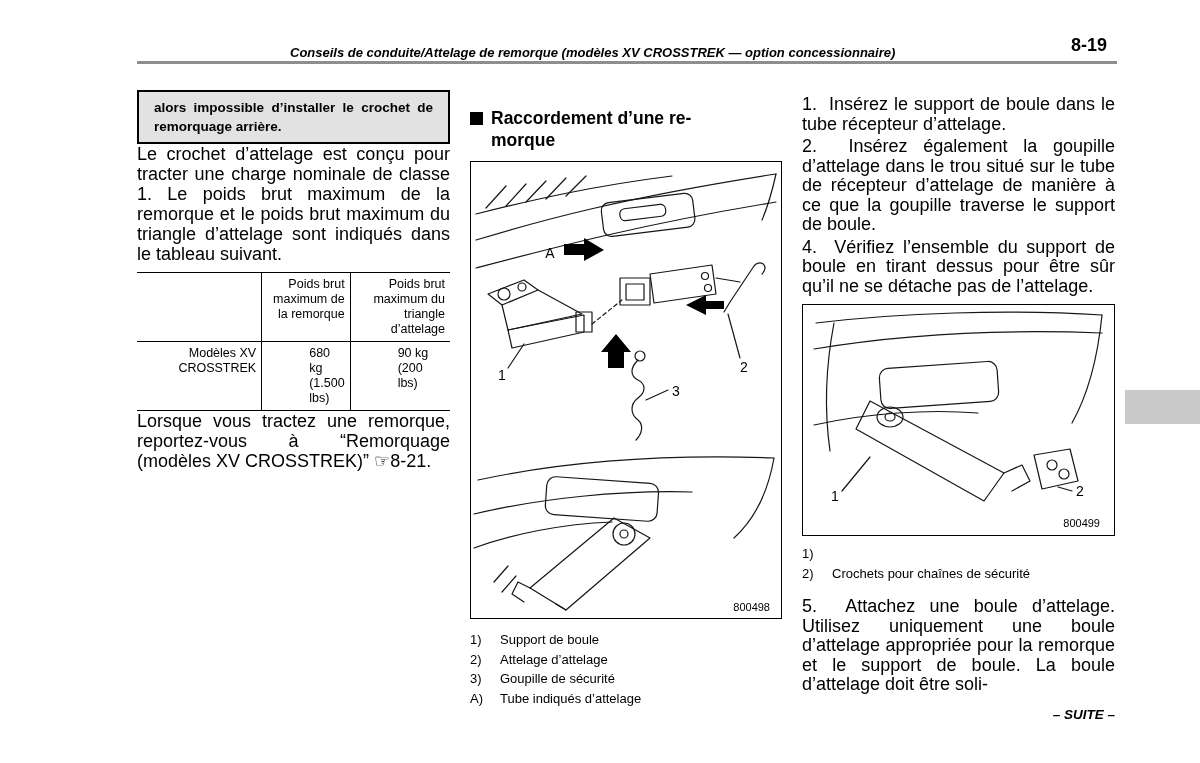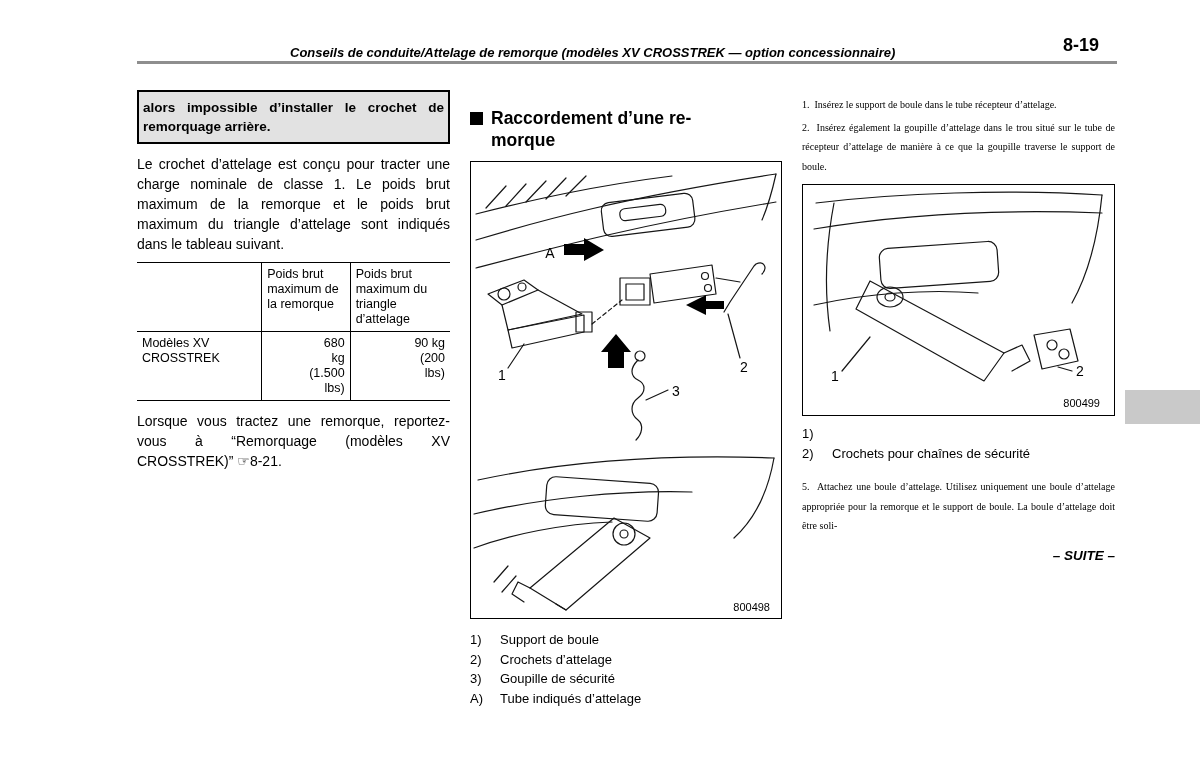--- a/index.html
+++ b/index.html
@@ -3,56 +3,56 @@
 <meta charset="utf-8">
 <style>
   * { margin:0; padding:0; box-sizing:border-box; }
   html,body { background:#ffffff; }
   .page { position:relative; width:1200px; height:763px; background:#fff;
           font-family:"Liberation Sans","DejaVu Sans",sans-serif; color:#000; overflow:hidden; }
 
   
   .running-header { position:absolute; top:45px; left:290px; width:800px; text-align:left;
                     font-size:13px; font-weight:bold; font-style:italic; }
-  .page-num { position:absolute; top:35px; right:101px; font-size:18px; font-weight:bold; }
+  .page-num { position:absolute; top:35px; right:93px; font-size:18px; font-weight:bold; }
   .header-rule { position:absolute; top:61px; left:137px; width:980px; height:3px; background:#8e8e8e; }
   .chapter-tab { position:absolute; top:390px; right:0; width:75px; height:34px; background:#c9c9c9; }
 
   
   .col { position:absolute; }
   .col-left  { left:137px; top:90px; width:313px; }
   .col-mid   { left:470px; top:107px; width:312px; }
   .col-right { left:802px; top:95px; width:313px; }
 
   
   .warning-box { border:2px solid #000; background:#e2e2e2; font-weight:bold; font-size:13.5px;
-                 line-height:19px; padding:6px 4px; text-align:justify; }
-  .body-text { font-size:14px; line-height:20px; text-align:justify; margin-top:10px; }
+                 line-height:19px; padding:6px 15px; text-align:justify; }
+  .body-text { font-size:18px; line-height:20px; text-align:justify; margin-top:0; }
   .spec-table { width:100%; border-collapse:collapse; margin-top:8px; font-size:12.5px; line-height:15px;
                 border-top:1.5px solid #000; border-bottom:1.5px solid #000; }
-  .spec-table th, .spec-table td { padding:4px 5px; vertical-align:top; font-weight:normal; text-align:left; }
+  .spec-table th, .spec-table td { padding:4px 5px; vertical-align:top; font-weight:normal; text-align:right; }
   .spec-table thead th { border-bottom:1.5px solid #000; }
   .spec-table th + th, .spec-table td + td { border-left:1px solid #000; }
-  .spec-table .center { text-align:right;padding-left:47px; }
+  .spec-table .center { text-align:left;padding-left:47px; }
   .c1 { width:40%; } .c2 { width:28%; } .c3 { width:32%; }
 
   
   .section-heading { display:flex; gap:8px; font-size:17.5px; font-weight:bold; line-height:22px; }
   .sq { width:13px; height:13px; background:#000; margin-top:5px; flex:none; }
   .hl { display:block; }
   .fig-frame { border:1.5px solid #000; background:#fff; margin-top:10px; }
   .fig-main { height:458px; }
   .fig-sub  { height:232px; margin-top:8px; }
   .fig-frame svg { display:block; width:100%; height:100%; }
   .legend { list-style:none; margin-top:11px; font-size:13px; line-height:19.5px; }
   .legend li { display:flex; }
   .legend .lk { flex:none; width:30px; }
 
   
-  .step { font-size:10px; line-height:19.5px; text-align:justify; margin-bottom:3px;font-family:Liberation Serif, serif; }
+  .step { font-size:18px; line-height:19.5px; text-align:justify; margin-bottom:3px; }
   .step5 { margin-top:14px; margin-bottom:12px; }
   .suite { margin-top:12px; text-align:right; font-weight:bold; font-style:italic; font-size:13.5px; }
 
   
   svg text { font-family:"Liberation Sans","DejaVu Sans",sans-serif; font-size:14px; fill:#000; }
   svg text.fignum { font-size:11px; }
   .art { fill:none; stroke:#161616; stroke-width:1.2; stroke-linecap:round; stroke-linejoin:round; }
   .arrows { fill:#000; stroke:none; }
 </style>
 </head>
@@ -167,36 +167,37 @@
       </svg>
     </figure>
 
     <ul class="legend">
       <li>
           <span class="lk">1)</span>
           <span>Support de boule</span>
         </li>
       <li>
           <span class="lk">2)</span>
-          <span>Crochets d’attelage</span>
+          <span>Attelage d’attelage</span>
         </li>
       <li>
           <span class="lk">3)</span>
           <span>Goupille de sécurité</span>
         </li>
       <li>
           <span class="lk">A)</span>
           <span>Tube indiqués d’attelage</span>
         </li>
     </ul>
   </section>
 
   <section class="col col-right">
     <p class="step">1.&nbsp;&nbsp;Insérez le support de boule dans le tube récepteur d’attelage.</p>
     <p class="step">2.&nbsp;&nbsp;Insérez également la goupille d’attelage dans le trou situé sur le tube de récepteur d’attelage de manière à ce que la goupille traverse le support de boule.</p>
+    <p class="step">4.&nbsp;&nbsp;Vérifiez l’ensemble du support de boule en tirant dessus pour être sûr qu’il ne se détache pas de l’attelage.</p>
 
     <figure class="fig-frame fig-sub">
       <svg viewBox="0 0 301 230">
         <g class="art">
           <path d="M8,18 C90,8 200,4 294,10"></path>
           <path d="M6,44 C90,30 190,24 294,28"></path>
           <path d="M294,10 C290,50 282,86 264,118"></path>
           <path d="M26,18 C18,60 16,104 22,146"></path>
           <g transform="rotate(-4 130 80)">
               <rect x="72" y="60" width="118" height="40" rx="9"></rect>

